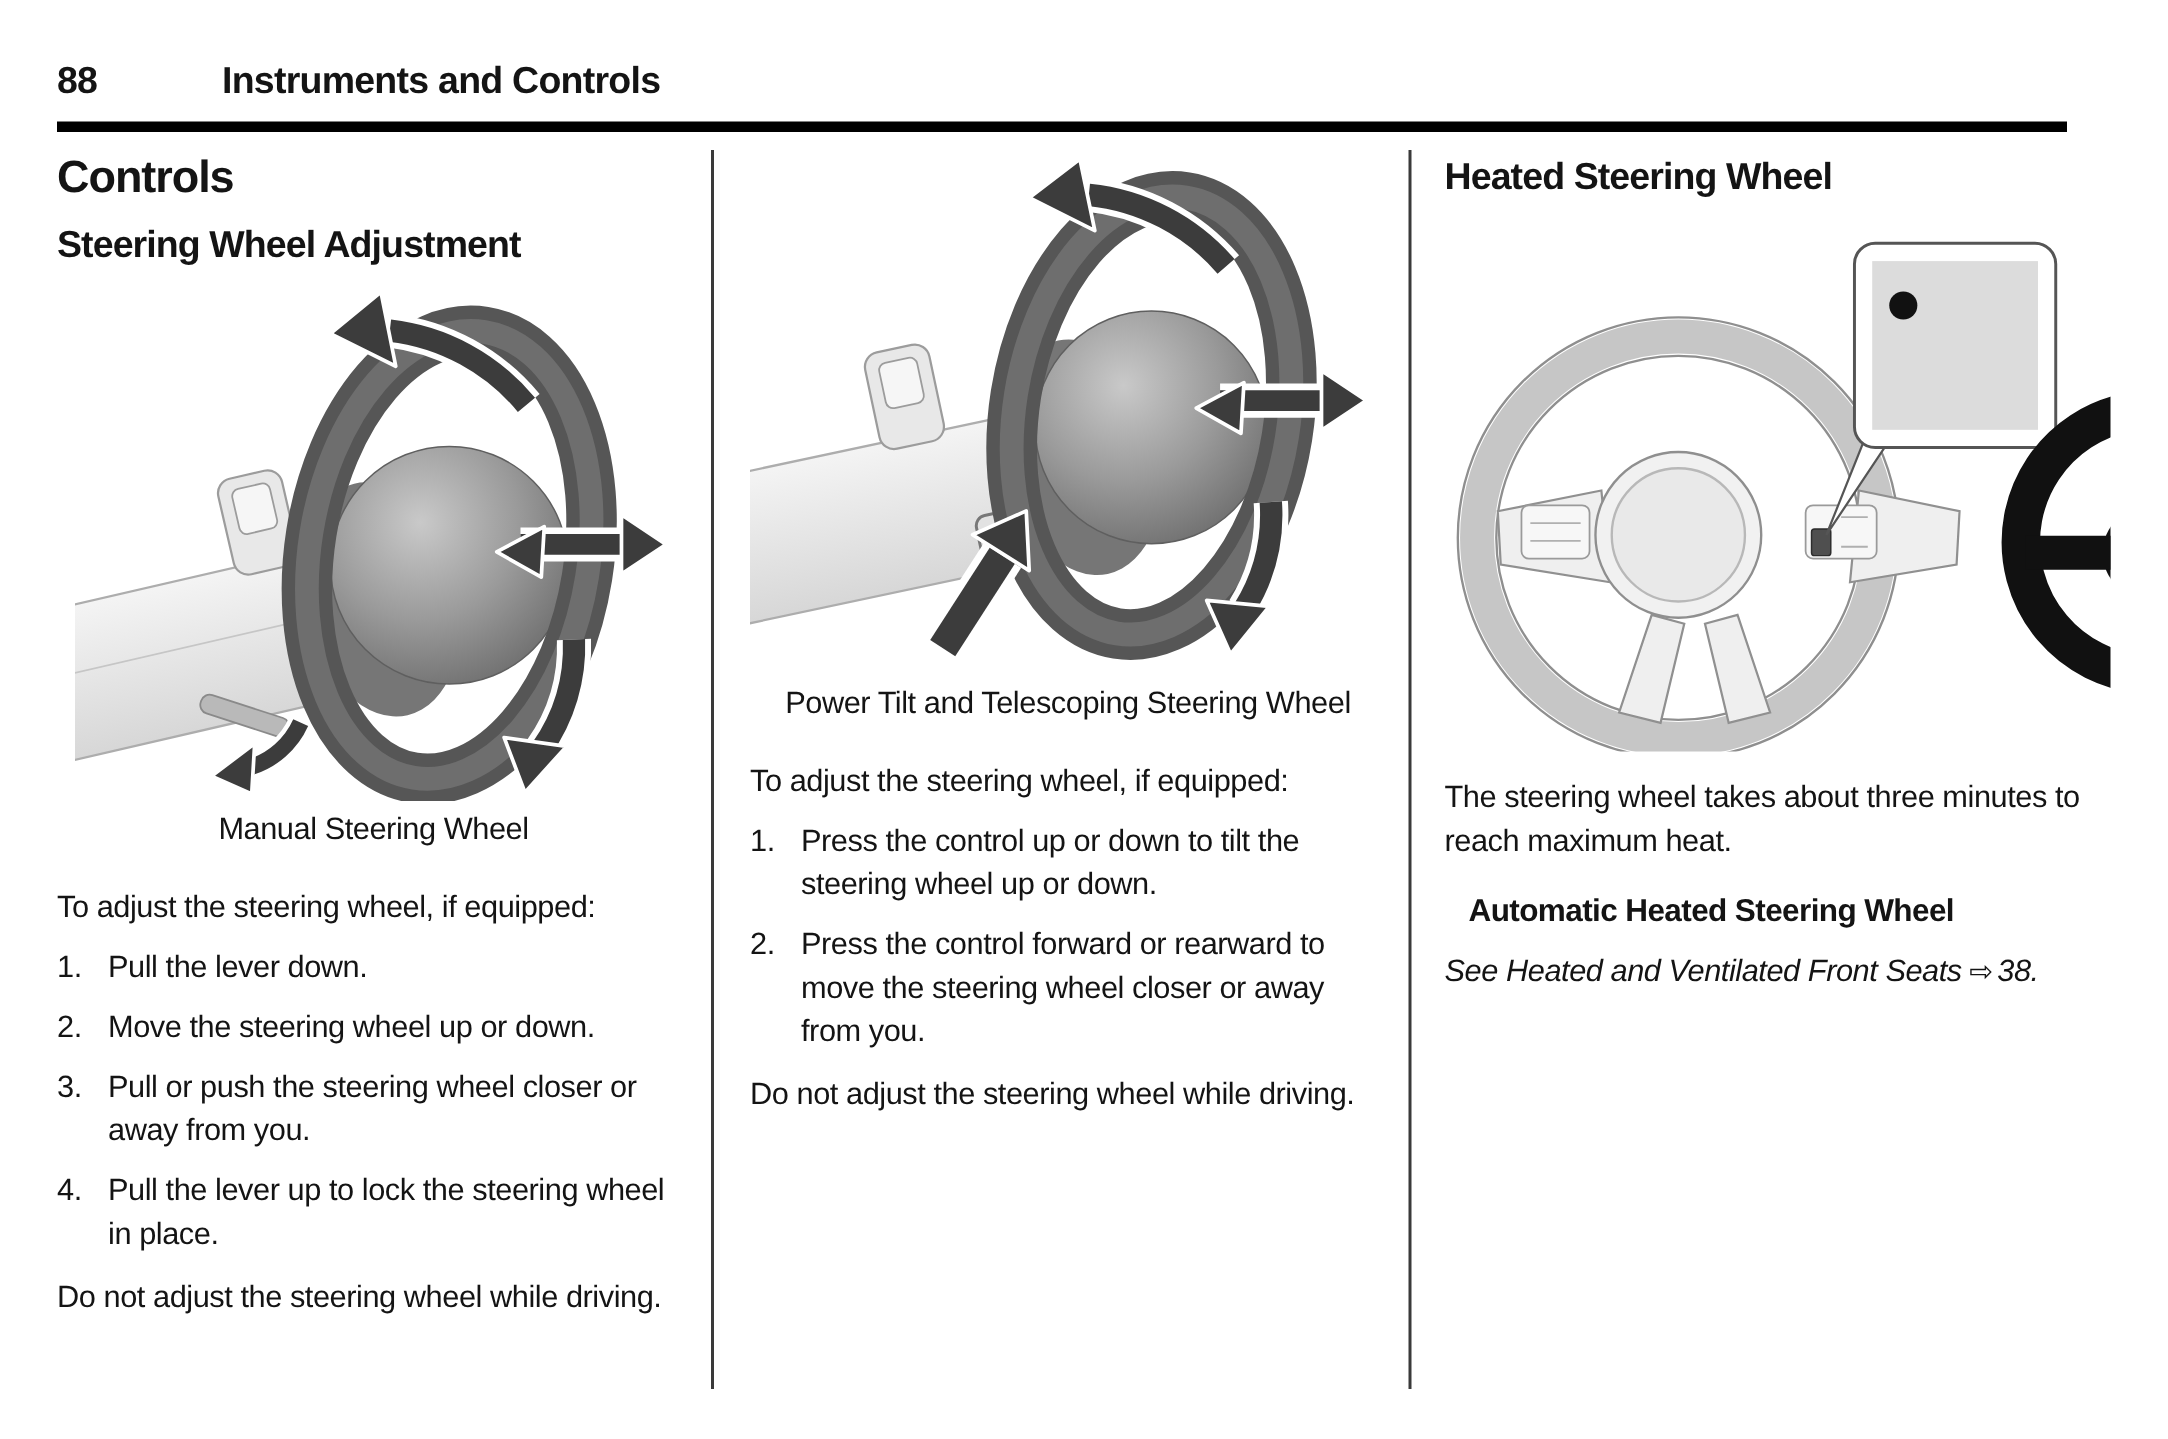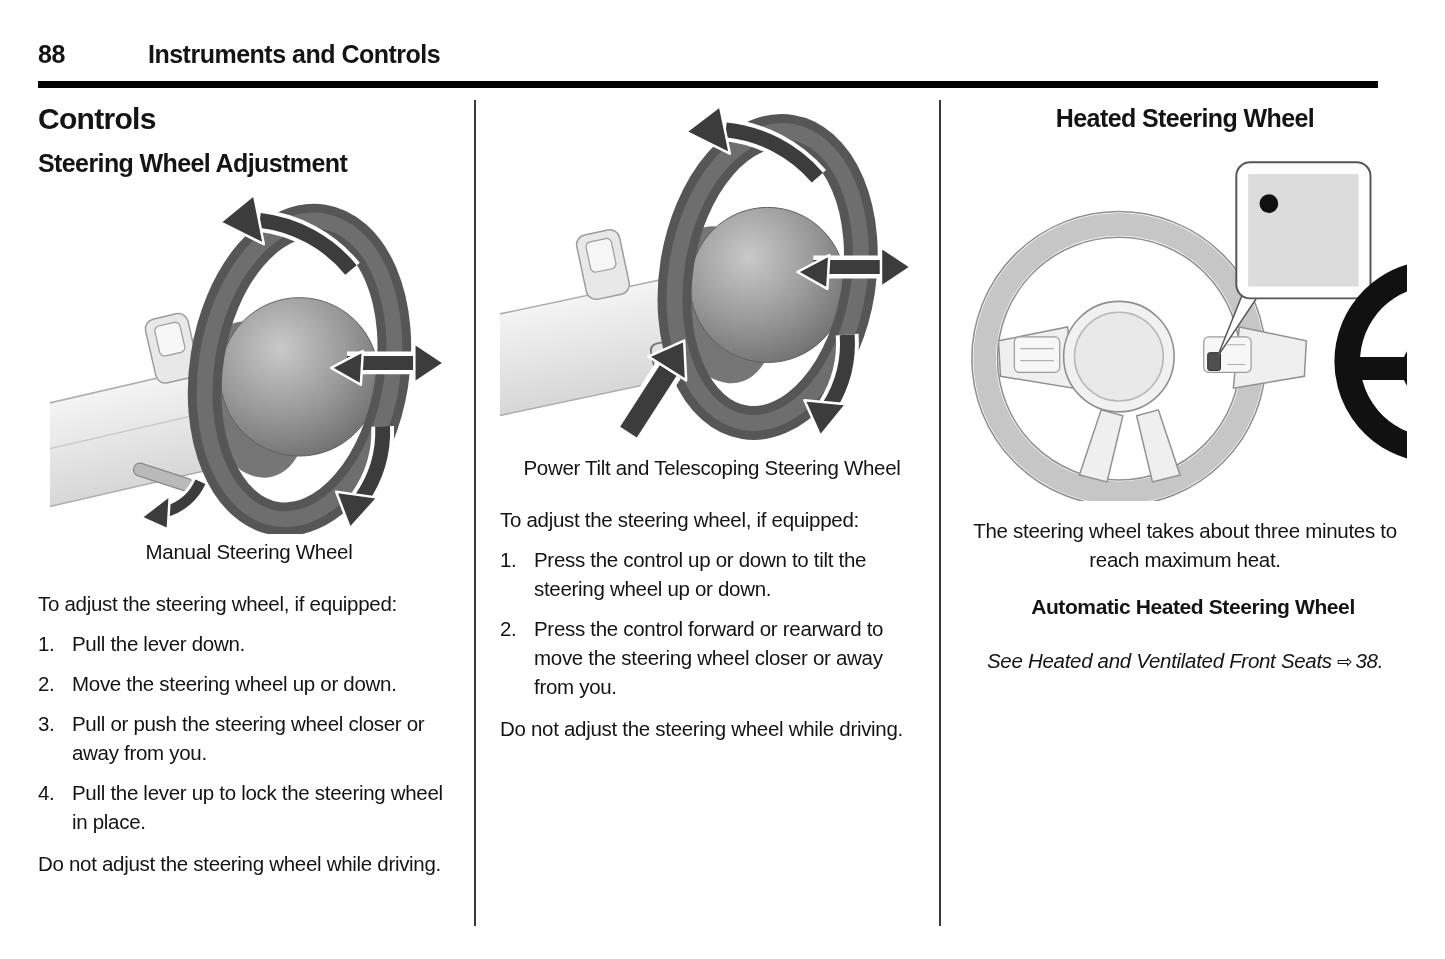--- a/index.html
+++ b/index.html
@@ -27,21 +27,21 @@
   }
   .divider {
     position: absolute; top: 100px; height: 826px;
     width: 2px; background: #3a3a3a;
   }
   #divider-1 { left: 474px; }
   #divider-2 { left: 939px; }
   .col { position: absolute; top: 100px; }
   #col1 { left: 38px;  width: 422px; }
   #col2 { left: 500px; width: 424px; }
-  #col3 { left: 963px; width: 444px; text-align: center; }
+  #col3 { left: 963px; width: 444px; }
   h1.big-head {
     font-size: 30px; margin: 2px 0 0 0; letter-spacing: -0.7px; line-height: 1.1;
   }
   h2.sect-head {
     font-size: 25px; margin: 14px 0 0 0; letter-spacing: -0.6px; line-height: 1.15;
   }
   #col3 h2.sect-head { margin-top: 4px; }
   h3.subhead { font-size: 21px; margin: 21px 0 0 16px; letter-spacing: -0.4px; }
   figure { margin: 0; }
   figcaption {
@@ -54,21 +54,21 @@
   }
   .intro { margin-top: 25px; }
   .steps { list-style: none; margin: 0; padding: 0; }
   .step { display: flex; margin-top: 11px; }
   .step-num { flex: 0 0 34px; width: 34px; }
   .step-text { flex: 1 1 auto; }
   .warning { margin-top: 13px; }
   .para { margin-top: 11px; }
   .first-para { margin-top: 12px; }
   .see {
-    margin-top: 27px; font-style: italic;
+    margin-top: 13px; font-style: italic;
     font-size: 20.5px; line-height: 29px; letter-spacing: -0.3px;
   }
   .see .arrow {
     font-style: normal;
     font-family: "DejaVu Sans", sans-serif;
     margin: 0 3px 0 5px; font-size: 19px;
   }
   .inline-icon { vertical-align: -4px; margin-right: 7px; }
   .fig-wrap1 { margin: 8px 0 2px 12px; }
   .fig-wrap2 { margin: 6px 0 8px 0; }

